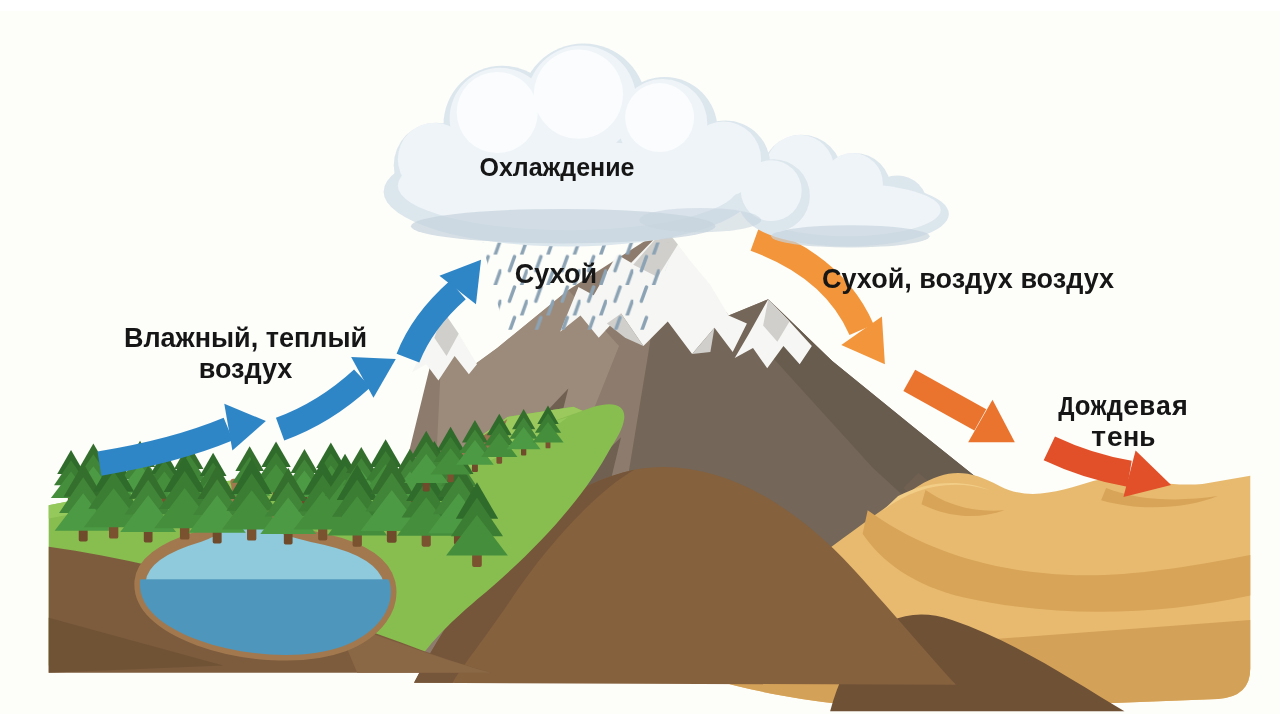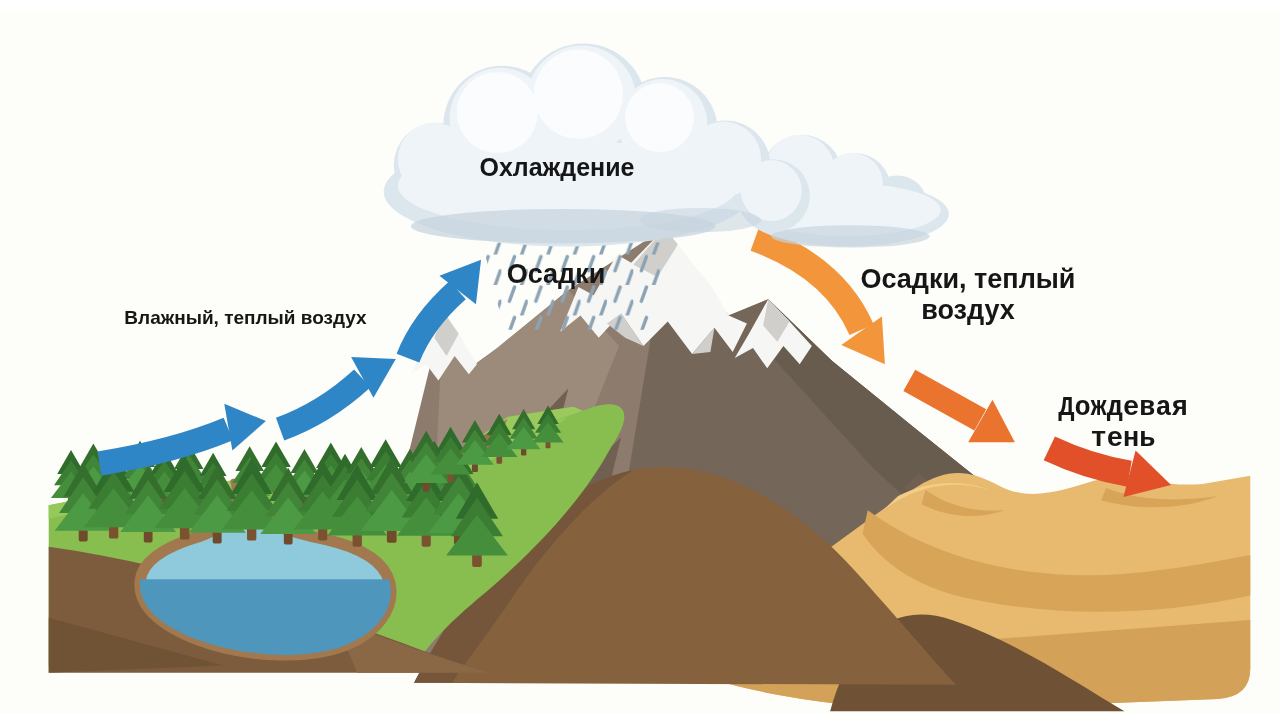--- a/index.html
+++ b/index.html
@@ -10,21 +10,21 @@
     padding-left:19px;
   }
   .scene{position:absolute;inset:0;}
   .label{
     position:absolute;font-weight:700;color:#161616;text-align:center;
     line-height:1.14;letter-spacing:0;
   }
   .label-cooling{left:397px;top:142px;width:320px;font-size:25px;}
   .label-cooling span{display:block;}
   .label-precip{left:466px;top:248px;width:180px;font-size:27px;}
-  .label-moist{left:88px;top:296px;width:315px;font-size:19px;}
+  .label-moist{left:88px;top:312px;width:315px;font-size:27px;}
   .label-dry{left:818px;top:253px;width:300px;font-size:27px;}
   .label-shadow{left:1018px;top:382px;width:210px;font-size:27px;font-family:Liberation Mono, monospace;}
 </style>
 </head>
 <body>
 
 <div class="stage">
 
   <svg class="scene" viewBox="0 0 1280 714" xmlns="http://www.w3.org/2000/svg">
 
@@ -244,20 +244,20 @@
       <circle cx="650" cy="105" r="34" fill="#fafcfd"></circle>
       <ellipse cx="555" cy="212" rx="150" ry="17" fill="#c7d4de" opacity="0.75"></ellipse>
       <ellipse cx="690" cy="206" rx="60" ry="12" fill="#c7d4de" opacity="0.55"></ellipse>
     </g>
   </svg>
 
   <div class="label label-cooling">
     <span>Охлаждение</span>
   </div>
 
-  <div class="label label-precip">Осадки</div>
+  <div class="label label-precip">Сухой</div>
 
   <div class="label label-moist">Влажный, теплый воздух</div>
 
-  <div class="label label-dry">Осадки, теплый воздух</div>
+  <div class="label label-dry">Сухой, воздух воздух</div>
 
   <div class="label label-shadow">Дождевая тень</div>
 </div>
 
 </body></html>

